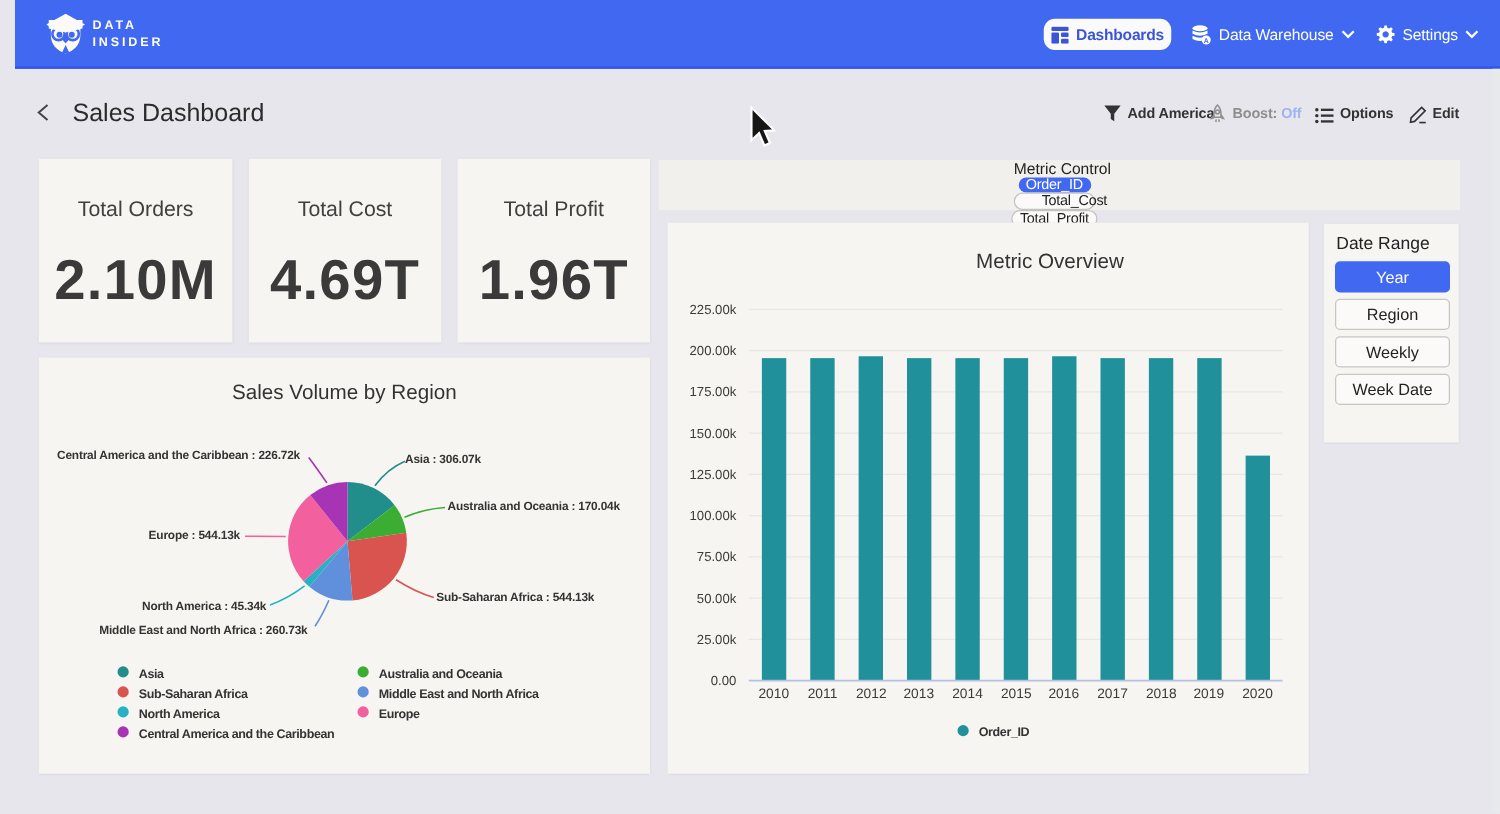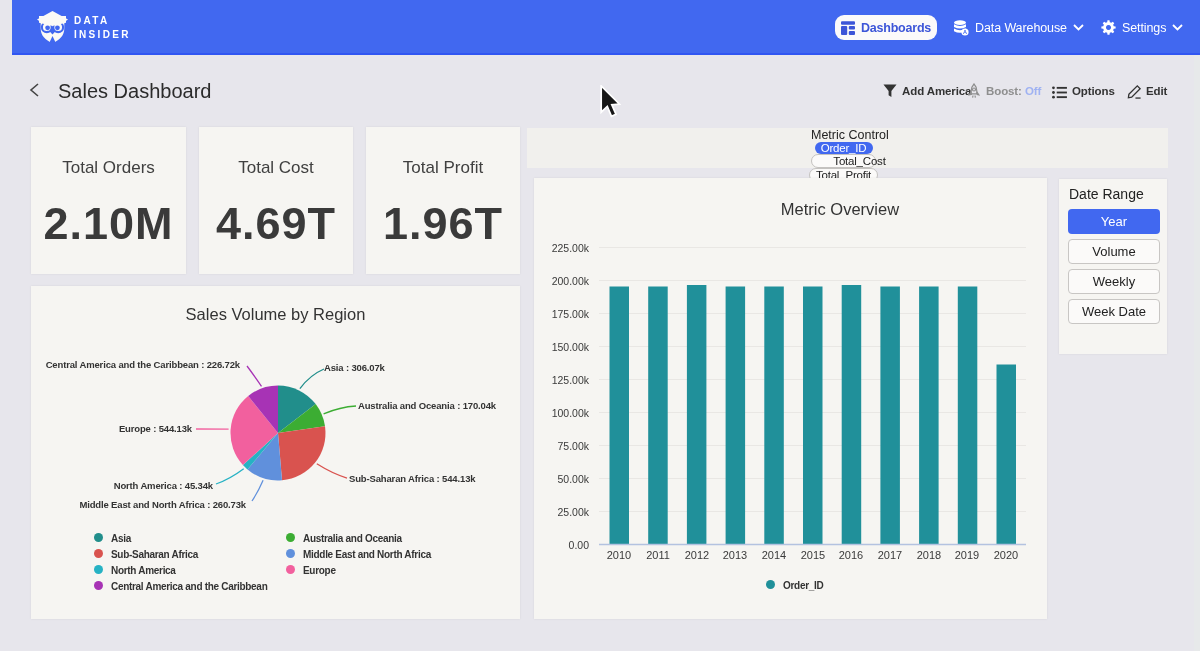--- a/index.html
+++ b/index.html
@@ -154,21 +154,21 @@
   <span class="t">Metric Control</span>
   <div class="mbtn on" style="width:58px;">Order_ID</div>
   <div class="mbtn off" style="width:65px;padding-left:32px;">Total_Cost</div>
   <div class="mbtn off" style="width:69px;">Total_Profit</div>
   <div class="mbtn off" style="width:88px;">Total_Revenue</div>
 </div>
 
 <div id="dr" class="card">
   <div class="t">Date Range</div>
   <div class="dbtn on">Year</div>
-  <div class="dbtn off">Volume</div>
+  <div class="dbtn off">Region</div>
   <div class="dbtn off">Weekly</div>
   <div class="dbtn off">Week Date</div>
 </div>
 
 <div id="piecard" class="card"></div>
 <div class="ctitle abs" style="left:31px; top:305px; width:489px;">Sales Volume by Region</div>
 <svg class="abs" style="left:31px; top:286px;" width="489" height="333" viewBox="31 286 489 333">
   <g fill="none" stroke-width="1.3">
     <path d="M299.9,388.6 Q310 375 324,369" stroke="#218e8b"></path>
     <path d="M323.6,413.8 Q340 407 356,406" stroke="#3cad33"></path>

